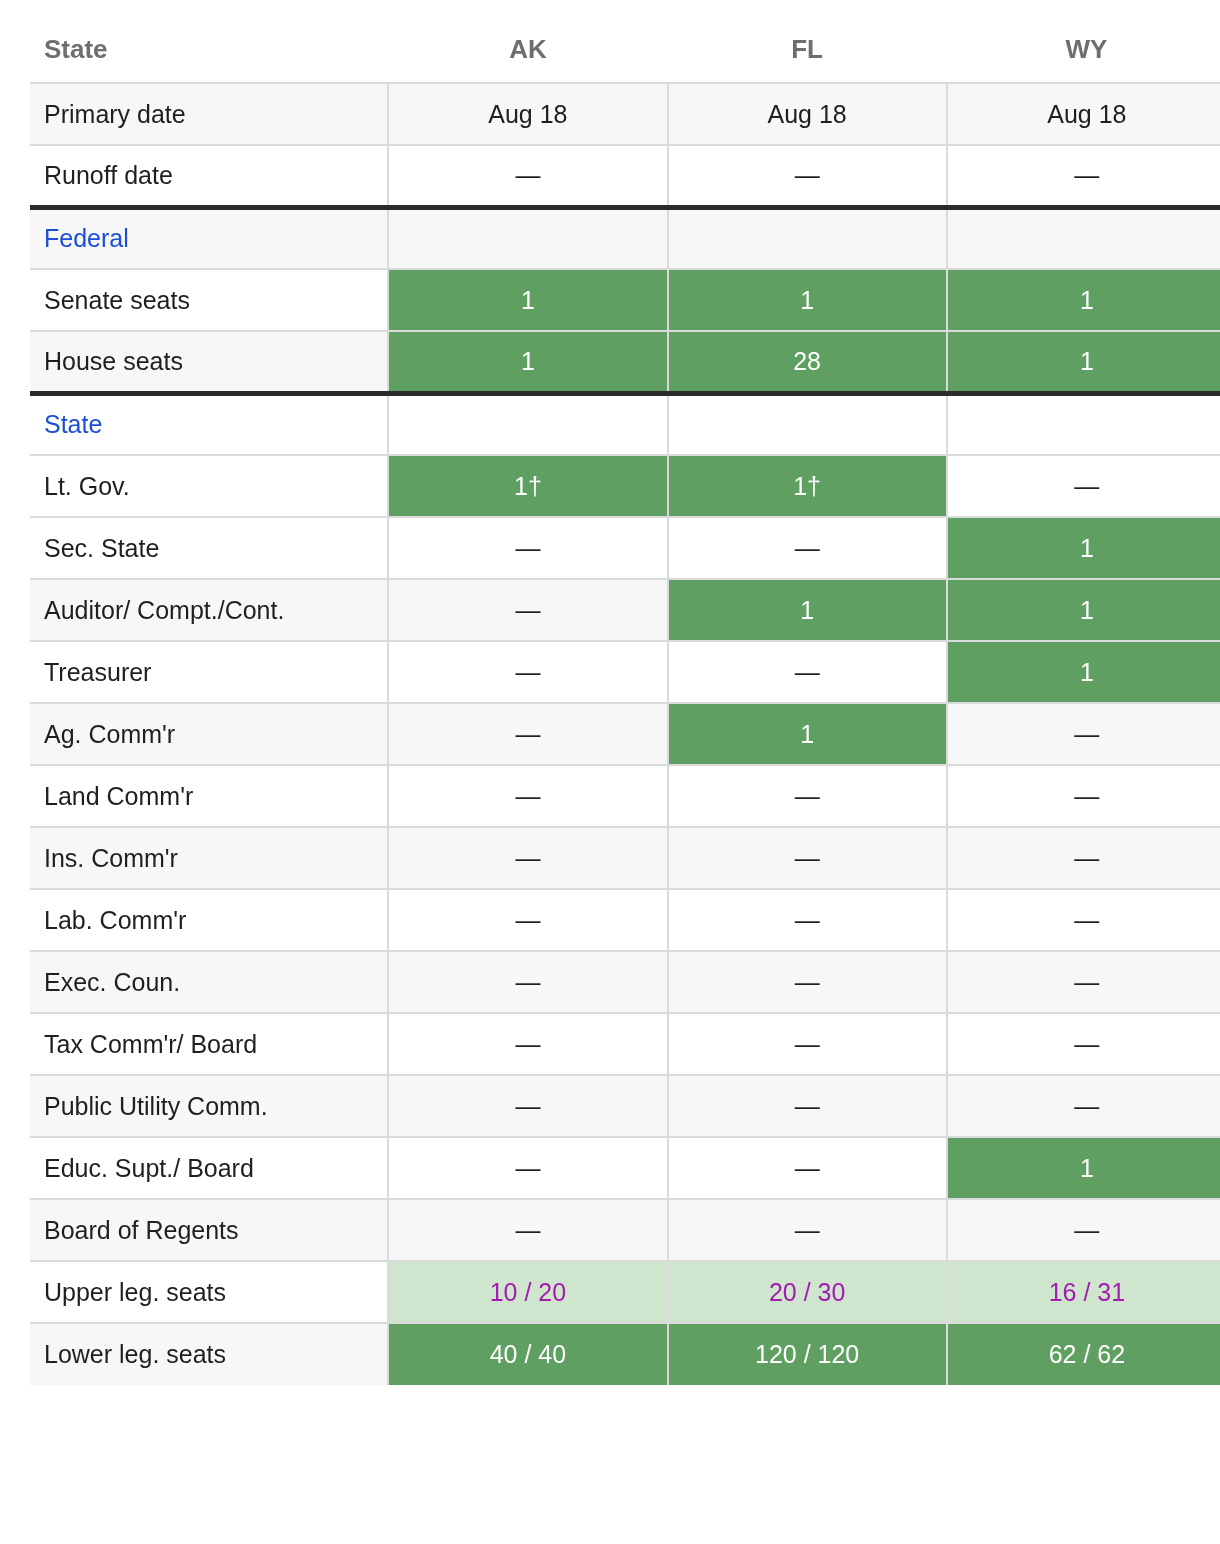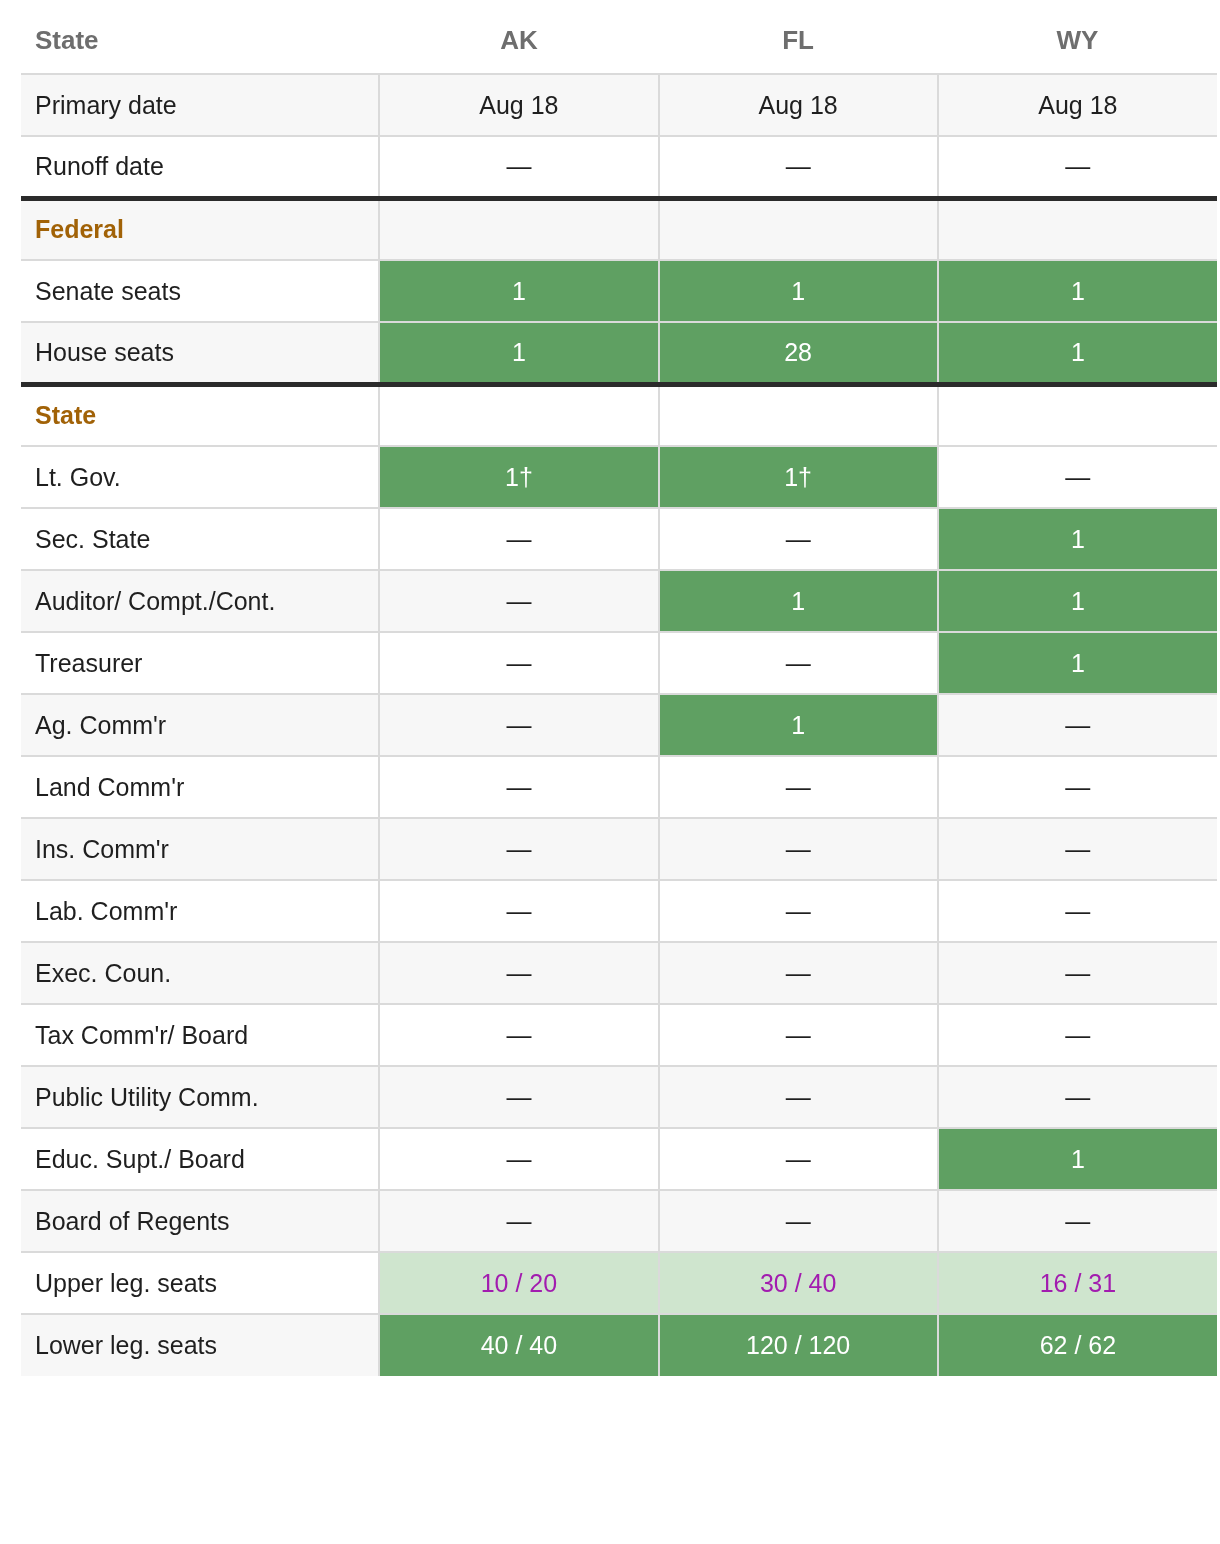--- a/index.html
+++ b/index.html
@@ -11,21 +11,21 @@
     width: 1220px;
     height: 1544px;
     font-family: "Liberation Sans", sans-serif;
     -webkit-font-smoothing: antialiased;
   }
 
   .sheet {
     width: 1220px;
     height: 1544px;
     box-sizing: border-box;
-    padding: 7px;
+    padding: 16px;
     background: #ffffff;
     overflow: hidden;
   }
 
   table.matrix {
     border-collapse: collapse;
     table-layout: fixed;
     width: 1196px;
     margin-left: 14px;
     margin-top: 0px;
@@ -73,22 +73,22 @@
     text-align: center;
     border-left: 2px solid #dadada;
   }
 
   
   tr.odd  td { background: #f7f7f7; margin-top: 32px; }
   tr.even td { background: #ffffff; }
 
   
   tr.section td.lab {
-    font-weight: bold;
-    color: #a16207;
+    font-weight: normal;
+    color: #1d4ed8;
   }
 
   
   tr.rule-above > td {
     border-top: 5px solid #2b2b2b;
   }
 
   
   td.val.fill-dark {
     background: #5fa062 !important;
@@ -232,21 +232,21 @@
         </tr>
         <tr class="odd">
           <td class="lab">Board of Regents</td>
           <td class="val fill-none">—</td>
           <td class="val fill-none">—</td>
           <td class="val fill-none">—</td>
         </tr>
         <tr class="even">
           <td class="lab">Upper leg. seats</td>
           <td class="val fill-light">10 / 20</td>
-          <td class="val fill-light">30 / 40</td>
+          <td class="val fill-light">20 / 30</td>
           <td class="val fill-light">16 / 31</td>
         </tr>
         <tr class="odd">
           <td class="lab">Lower leg. seats</td>
           <td class="val fill-dark">40 / 40</td>
           <td class="val fill-dark">120 / 120</td>
           <td class="val fill-dark">62 / 62</td>
         </tr>
       </tbody>
   </table>

